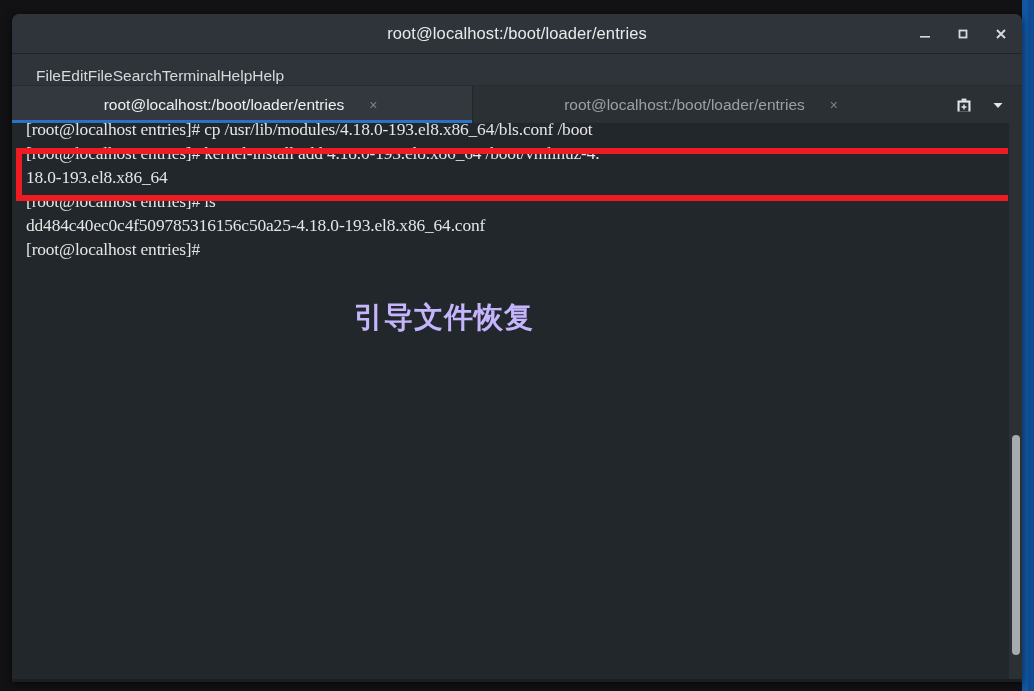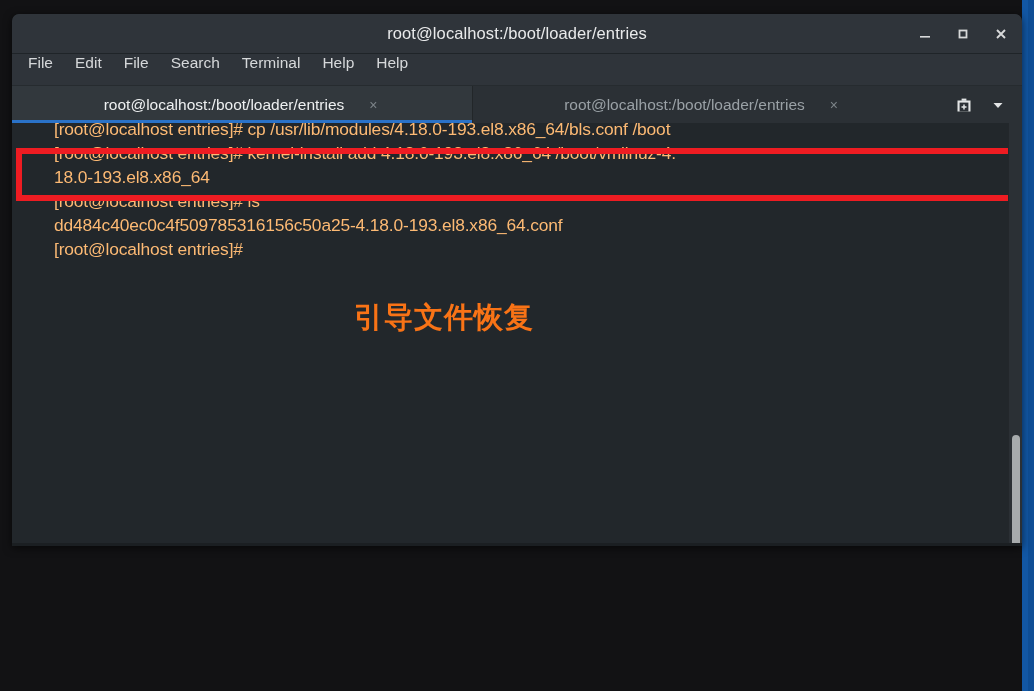--- a/index.html
+++ b/index.html
@@ -37,21 +37,21 @@
     height: 691px;
     background: #0f4e95;
   }
 
   
   #terminal-window {
     position: absolute;
     left: 12px;
     top: 14px;
     width: 1010px;
-    height: 532px;
+    height: 668px;
     background: #2b3035;
     border-top-left-radius: 7px;
     border-top-right-radius: 7px;
     box-shadow: 0 2px 8px rgba(0,0,0,.6);
     overflow: hidden;
     display: flex;
     flex-direction: column;
   }
 
   
@@ -95,23 +95,22 @@
     cursor: default;
   }
   .win-btn svg { display: block; }
 
   
   #menubar {
     flex: 0 0 31px;
     height: 31px;
     background: #2f343a;
     display: flex;
-    align-items: flex-start;
-    padding-left: 16px;
-    gap: 22px;
+    align-items: flex-end;
+    padding-left: 24px;
     border-bottom: 1px solid #262b2f;
   }
   .menu-item {
     color: #d6d8da;
     font-size: 15.5px;
     cursor: default;
     white-space: nowrap;
   }
 
   
@@ -194,48 +193,47 @@
     left: 0;
     top: 0;
     right: 14px;
     bottom: 0;
     background: #22272b;
     padding: 0 0 0 14px;
     box-sizing: border-box;
     overflow: hidden;
   }
   .term-line {
-    font-family: Liberation Sans, sans-serif;
+    font-family: Liberation Serif, serif;
     font-size: 17.4px;
     line-height: 24px;
-    color: #fdba74;
+    color: #e5e5e5;
     white-space: pre;
     letter-spacing: -0.15px;
-    margin-left: 28px;
   }
   #line-0 { margin-top: -6px; }
 
   
   #annotation-box {
     position: absolute;
     left: 4px;
     top: 25px;
     width: 1000px;
     height: 53px;
     border: 6px solid #ee1c22;
     box-sizing: border-box;
     pointer-events: none;
   }
 
   
   #annotation-caption {
     position: absolute;
     left: 342px;
     top: 175px;
-    color: #f97316;
+    color: #c4b5fd;
     font-size: 29px;
     font-weight: 700;
     font-family: "DejaVu Sans", sans-serif;
     letter-spacing: 1px;
     white-space: nowrap;
   }
 
   
   #terminal-scrollbar {
     position: absolute;

